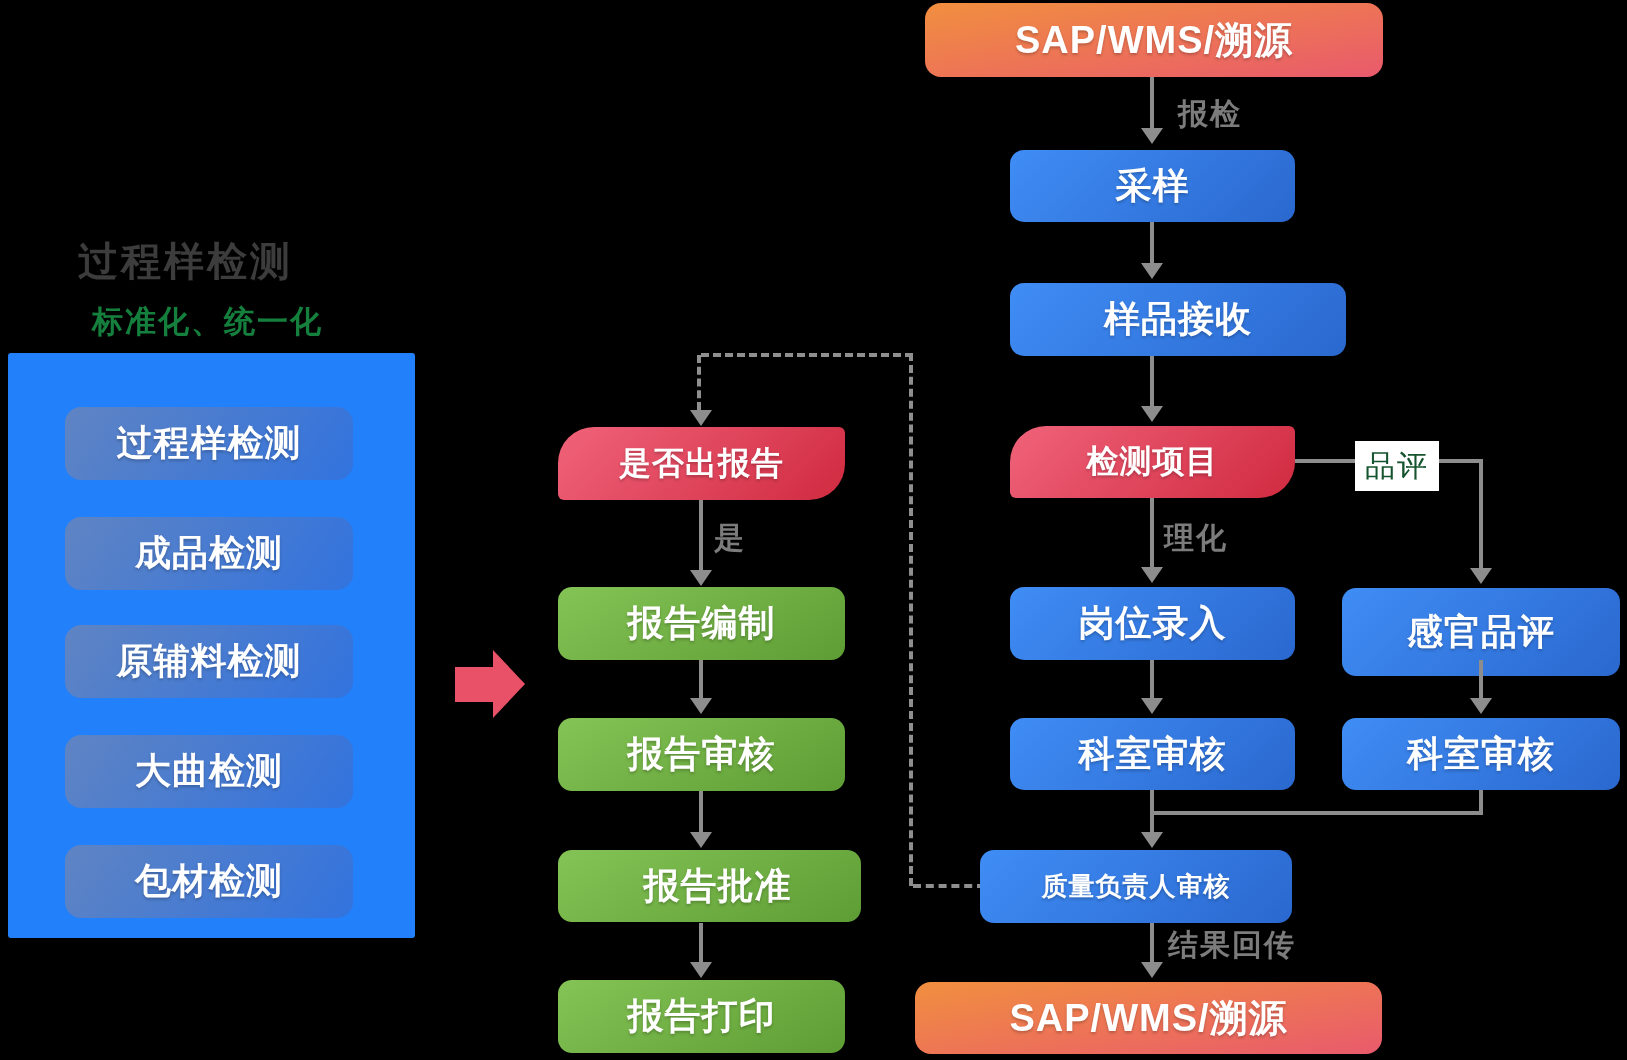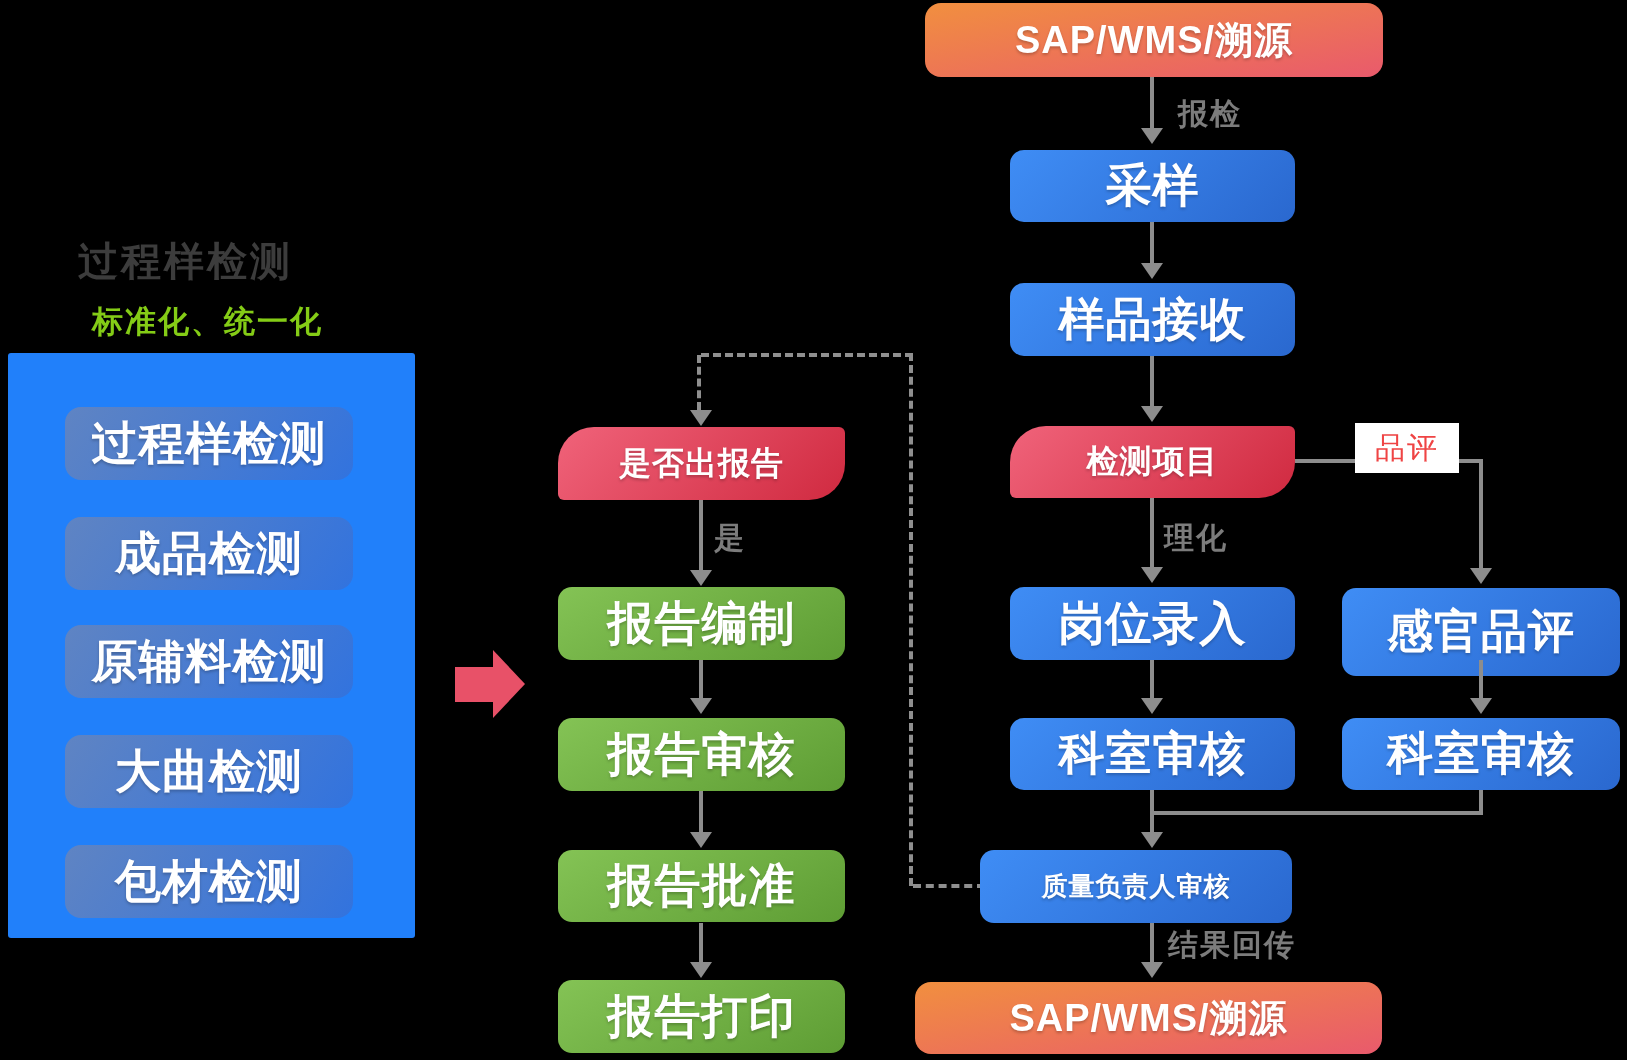--- a/index.html
+++ b/index.html
@@ -3,21 +3,21 @@
 <meta charset="utf-8">
 <style>
   html,body{margin:0;padding:0;background:#000;}
   .canvas{
     position:relative;width:1627px;height:1060px;background:#000;overflow:hidden;
     font-family:"Liberation Sans","DejaVu Sans",sans-serif;
   }
   
   .node{
     position:absolute;display:flex;align-items:center;justify-content:center;
-    color:#fff;font-weight:700;font-size:46px;letter-spacing:1px;
+    color:#fff;font-weight:700;font-size:36px;letter-spacing:1px;
     text-shadow:0 2px 3px rgba(0,0,0,.22);
   }
   .blue{background:linear-gradient(135deg,#3f8df5 0%,#2a68cf 100%);border-radius:14px;}
   .green{background:linear-gradient(150deg,#84c355 0%,#5e9d34 100%);border-radius:14px;}
   .leaf{background:linear-gradient(135deg,#f0637a 0%,#d02a40 100%);border-radius:36px 6px 36px 6px;}
   .orange{background:linear-gradient(170deg,#f18f3f 0%,#e95a6c 100%);border-radius:16px;font-size:38px;}
   .panel-item{
     background:linear-gradient(125deg,#5f84c3 0%,#3273de 100%);
     border-radius:16px;left:65px;width:288px;height:73px;
   }
@@ -30,44 +30,44 @@
     border-top:16px solid #8d8d8d;
   }
   .dash-v{position:absolute;width:0;border-left:4px dashed #8f8f8f;}
   .dash-h{position:absolute;height:0;border-top:4px dashed #8f8f8f;}
   .edge-label{
     position:absolute;color:#7c7c7c;font-size:30px;font-weight:600;letter-spacing:2px;
     white-space:nowrap;
   }
   
   .lp-title{position:absolute;left:78px;top:234px;font-size:40px;font-weight:700;color:#3c3c3c;letter-spacing:3px;}
-  .lp-sub{position:absolute;left:92px;top:301px;font-size:31px;font-weight:700;color:#84cc16;letter-spacing:2px;}
+  .lp-sub{position:absolute;left:92px;top:301px;font-size:31px;font-weight:700;color:#15803d;letter-spacing:2px;}
   .lp-panel{position:absolute;left:8px;top:353px;width:407px;height:585px;background:#2180fa;border-radius:3px;}
   
   .pink-stem{position:absolute;left:455px;top:667px;width:38px;height:35px;background:#e85168;}
   .pink-head{
     position:absolute;left:493px;top:650px;width:0;height:0;
     border-top:34px solid transparent;border-bottom:34px solid transparent;
     border-left:32px solid #e85168;
   }
   
   .white-tag{
-    position:absolute;left:1355px;top:423px;width:104px;height:50px;background:#fff;
-    display:flex;align-items:center;justify-content:center;color:#ef4444;
+    position:absolute;left:1355px;top:441px;width:84px;height:50px;background:#fff;
+    display:flex;align-items:center;justify-content:center;color:#14532d;
     font-size:30px;font-weight:500;letter-spacing:2px;z-index:5;
   }
   
   #n-decision{left:558px;top:427px;width:287px;height:73px;font-size:32px;}
   #n-step0{left:558px;top:587px;width:287px;height:73px;}
   #n-step1{left:558px;top:718px;width:287px;height:73px;text-align:center;}
-  #n-step2{left:558px;top:850px;width:287px;height:72px;}
+  #n-step2{left:558px;top:850px;width:287px;height:72px;padding-left:16px;}
   #n-step3{left:558px;top:980px;width:287px;height:73px;}
   #n-sap-top{left:925px;top:3px;width:458px;height:74px;}
   #n-sampling{left:1010px;top:150px;width:285px;height:72px;}
-  #n-receive{left:1010px;top:283px;width:285px;height:73px;}
+  #n-receive{left:1010px;top:283px;width:336px;height:73px;}
   #n-testitems{left:1010px;top:426px;width:285px;height:72px;font-size:32px;}
   #n-entry{left:1010px;top:587px;width:285px;height:73px;}
   #n-dept1{left:1010px;top:718px;width:285px;height:72px;}
   #n-quality{left:980px;top:850px;width:312px;height:73px;font-size:26px;}
   #n-sap-bottom{left:915px;top:982px;width:467px;height:72px;}
   #n-sensory{left:1342px;top:588px;width:278px;height:88px;}
   #n-dept2{left:1342px;top:718px;width:278px;height:72px;}
   #item0{position:absolute;top:407px;}
   #item1{position:absolute;top:517px;}
   #item2{position:absolute;top:625px;}

